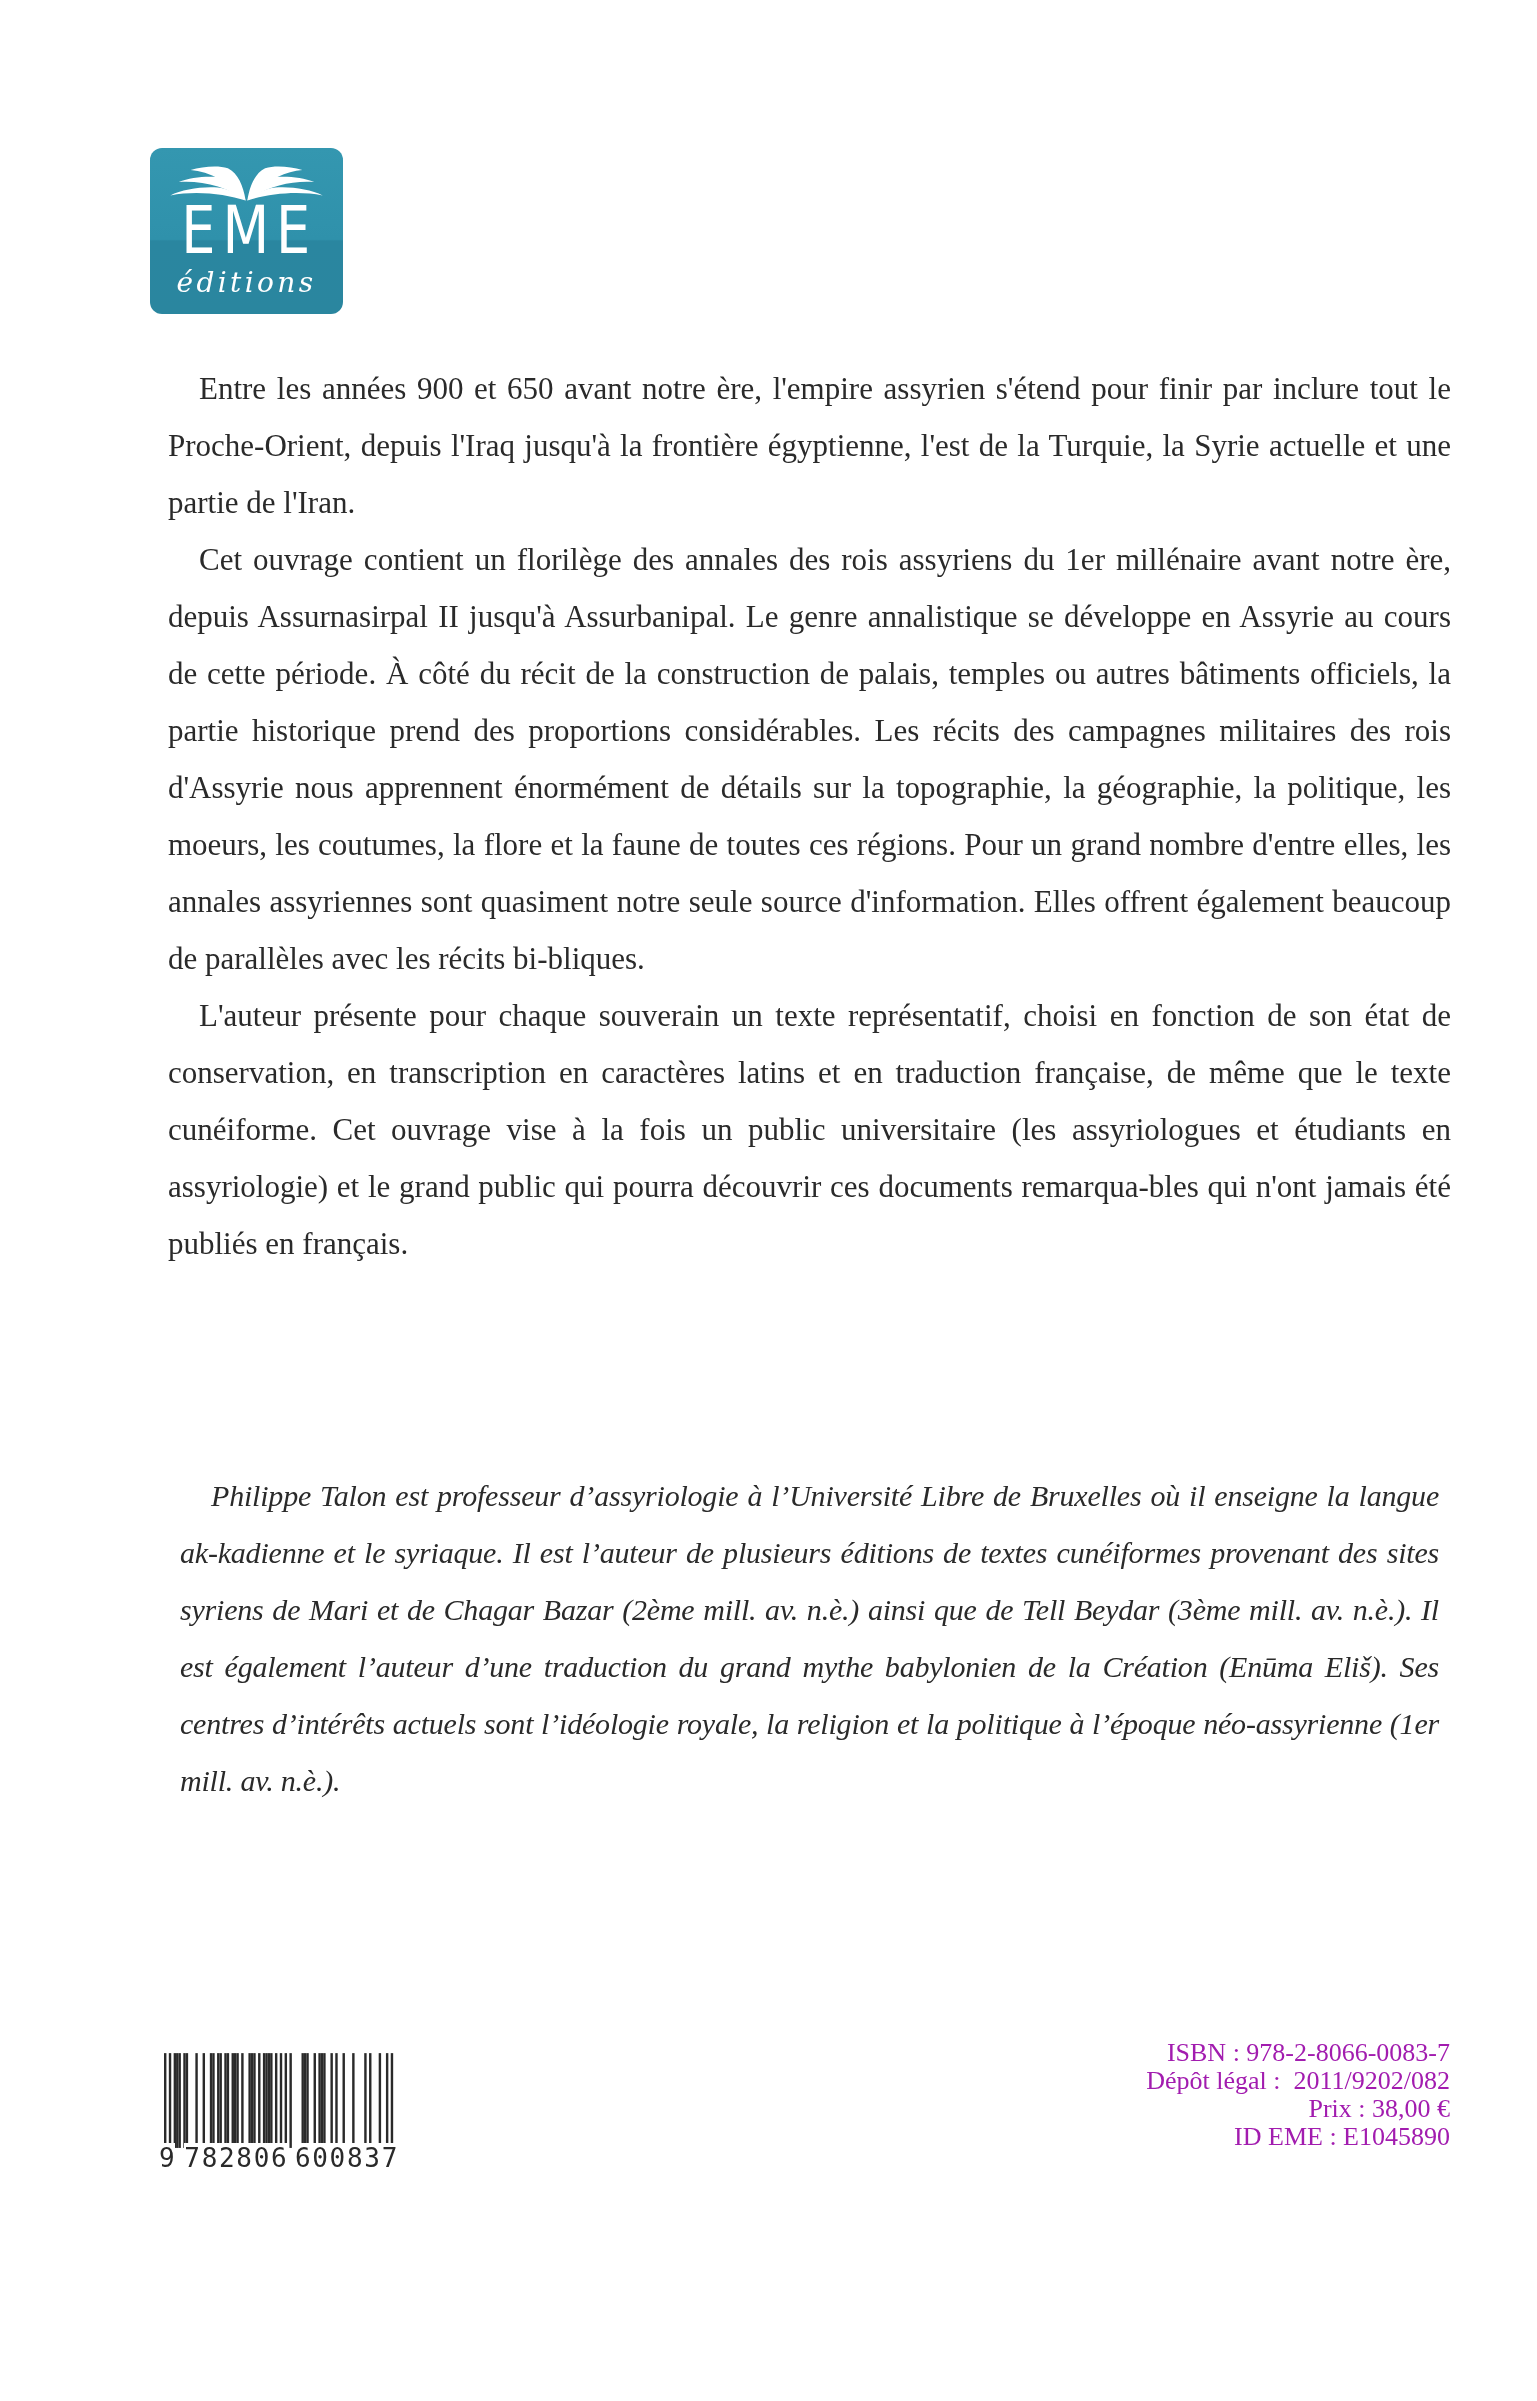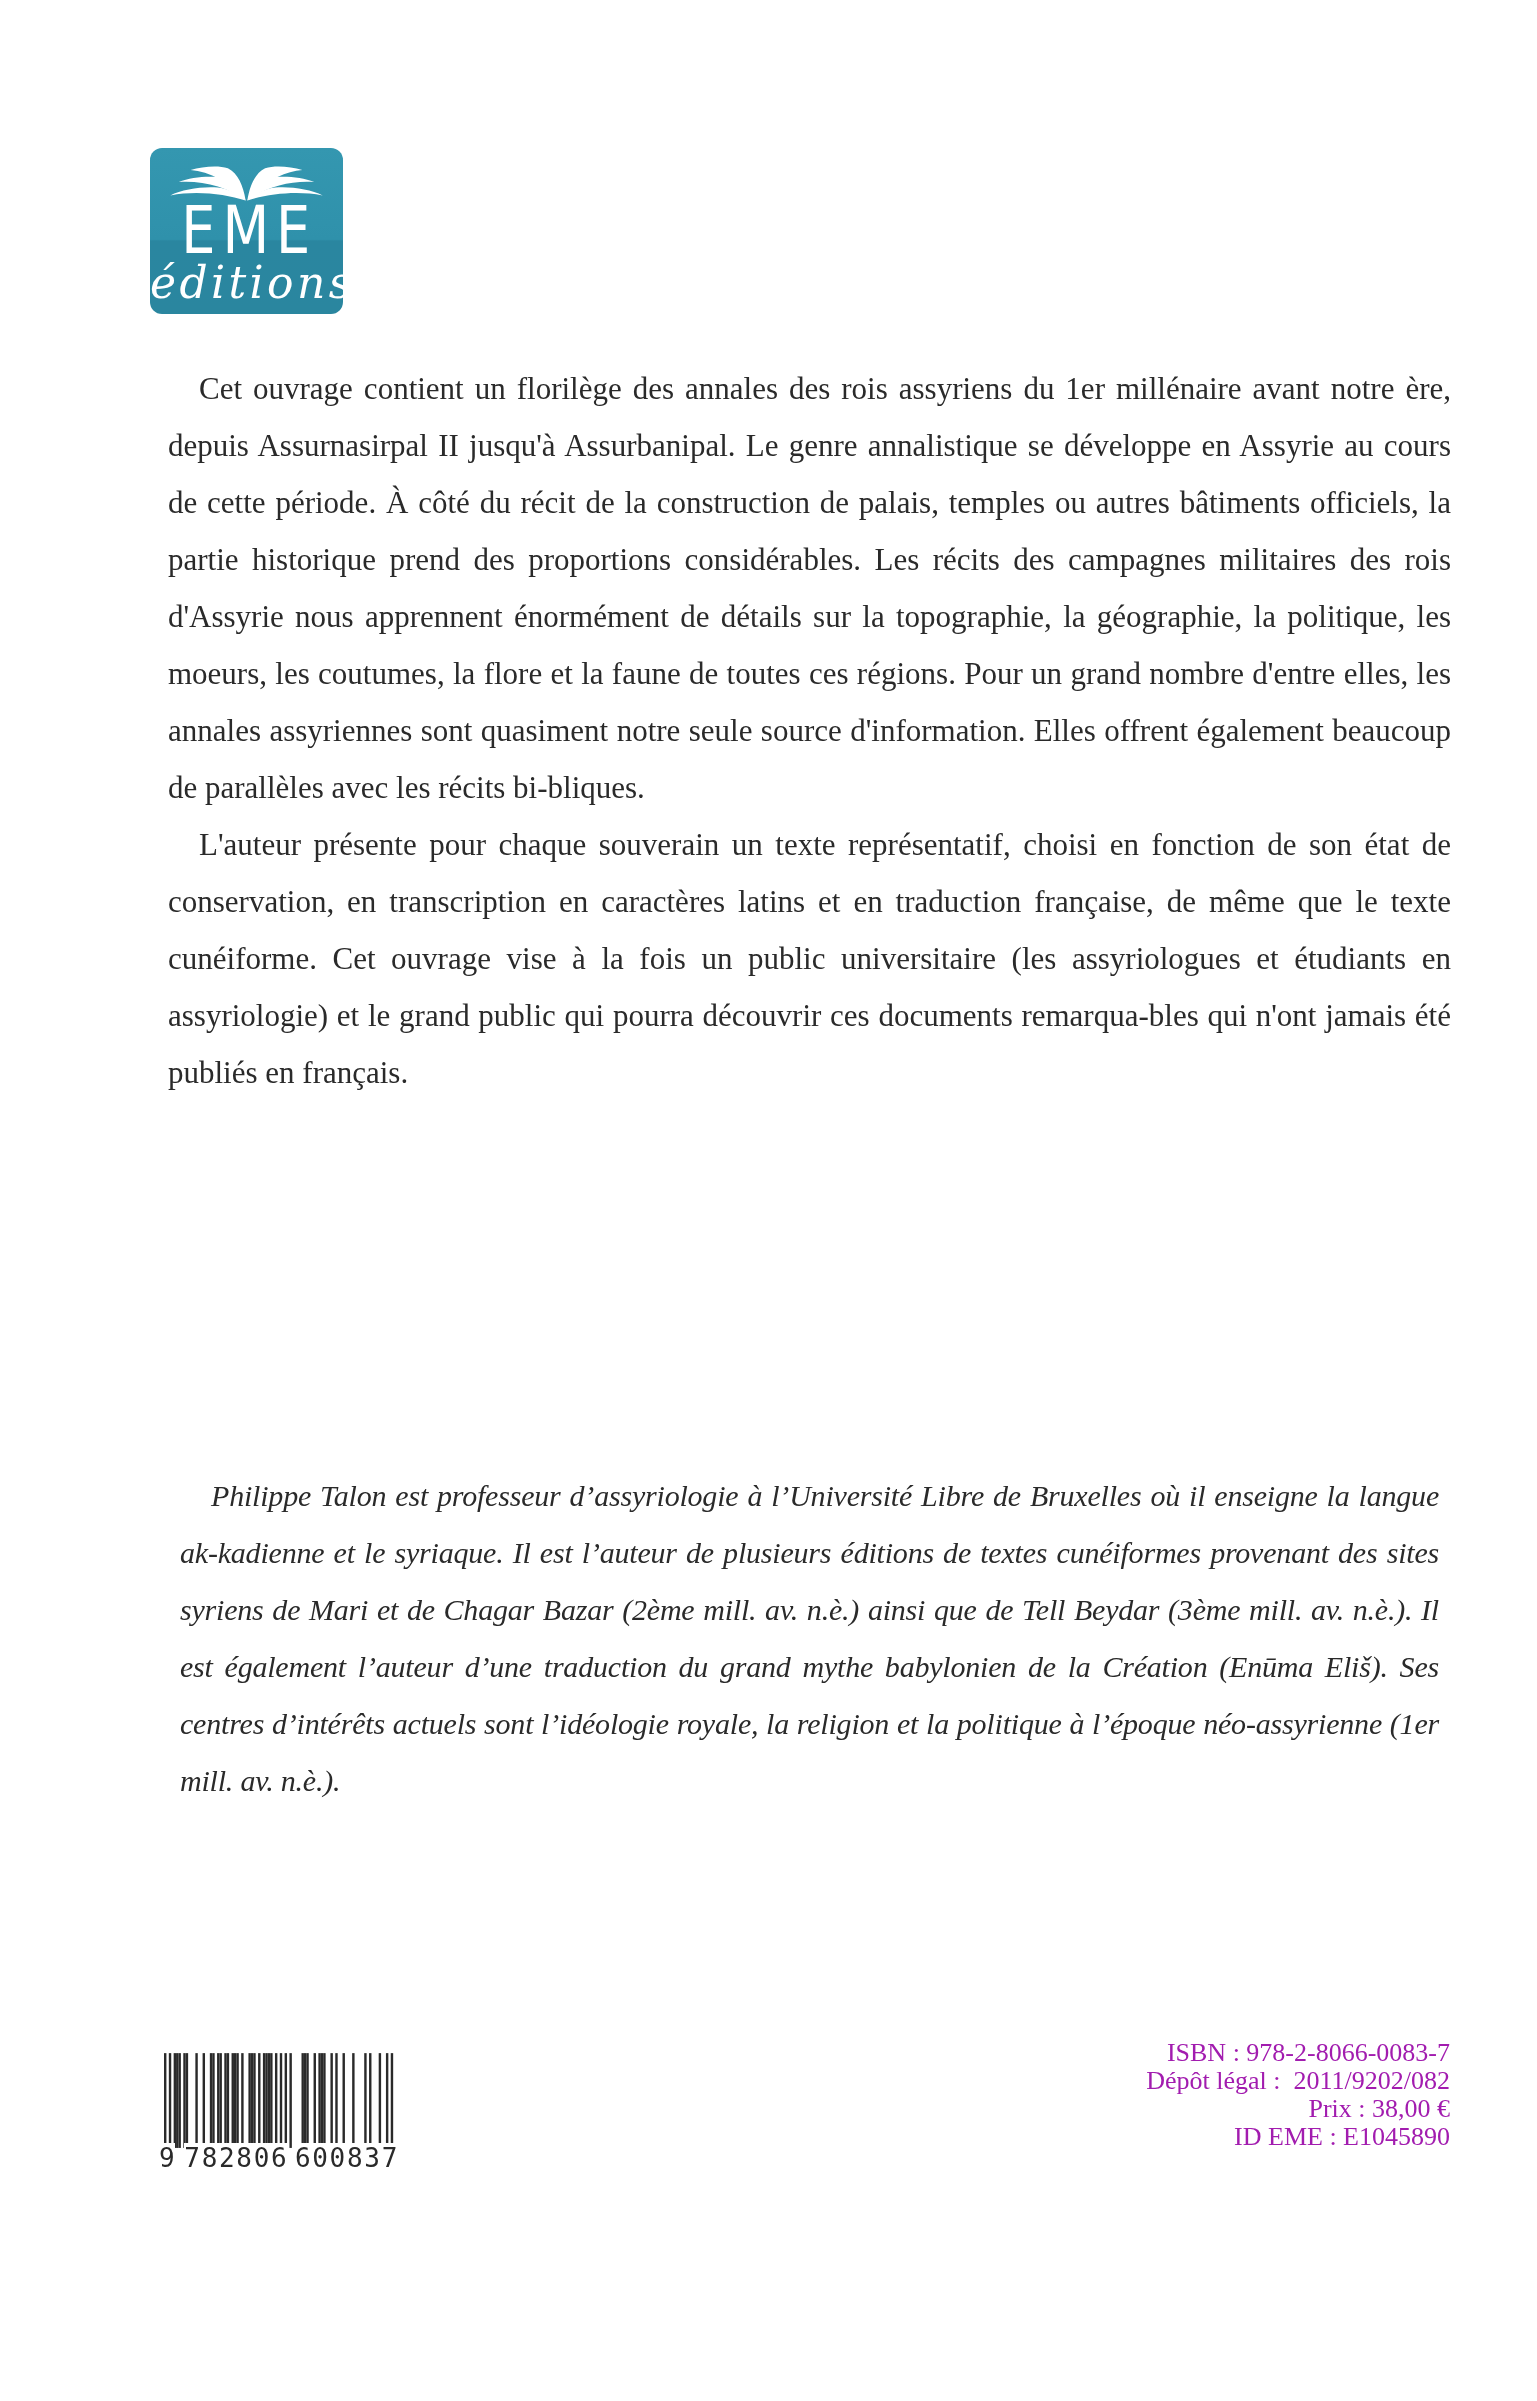--- a/index.html
+++ b/index.html
@@ -12,21 +12,21 @@
   .logo svg { position: absolute; left: 0; top: 0; }
   .logo .eme {
     position: absolute; left: 0; top: 49px; width: 193px; text-align: center;
     font-family: "DejaVu Sans", sans-serif; font-weight: normal; color: #ffffff;
     font-size: 66px; letter-spacing: 8.5px; line-height: 68px; padding-left: 6.8px; box-sizing: border-box;
     transform: scaleX(0.82); transform-origin: center;
   }
   .logo .editions {
     position: absolute; left: 0; top: 115px; width: 193px; text-align: center;
     font-family: "DejaVu Serif", serif; font-style: italic; color: #ffffff;
-    font-size: 44px; line-height: 39px; letter-spacing: 3.4px;
+    font-size: 28px; line-height: 39px; letter-spacing: 3.4px;
   }
   .text-col {
     position: absolute; left: 168px; width: 1283px;
     font-family: "Liberation Serif", serif;
   }
   .body-text { top: 360px; font-size: 31px; line-height: 57px; }
   .body-text p { margin: 0; text-indent: 31px; text-align: justify; }
   .bio { top: 1455px; font-size: 30px; line-height: 57px; font-style: italic; }
   .bio p { margin: 12px; text-indent: 31px; text-align: justify; letter-spacing: -0.2px; }
   .barcode { position: absolute; left: 164px; top: 2053px; width: 237px; height: 123px; }
@@ -54,20 +54,21 @@
       <path d="M115 62 C 133 40, 158 28, 180 26 C 166 22, 148 20, 136 24 C 124 30, 118 44, 115 62 Z"></path>
       <path d="M115 62 C 136 46, 166 38, 194 40 C 178 34, 154 32, 138 36 C 126 42, 119 52, 115 62 Z"></path>
       <path d="M115 62 C 140 54, 174 50, 204 56 C 188 48, 158 44, 140 48 C 128 52, 120 56, 115 62 Z"></path>
     </g>
   </svg>
   <div class="eme">EME</div>
   <div class="editions">éditions</div>
 </div>
 
 <div class="text-col body-text">
+  <p>Entre les années 900 et 650 avant notre ère, l'empire assyrien s'étend pour finir par inclure tout le Proche-Orient, depuis l'Iraq jusqu'à la frontière égyptienne, l'est de la Turquie, la Syrie actuelle et une partie de l'Iran.</p>
   <p>Cet ouvrage contient un florilège des annales des rois assyriens du 1er millénaire avant notre ère, depuis Assurnasirpal II jusqu'à Assurbanipal. Le genre annalistique se développe en Assyrie au cours de cette période. À côté du récit de la construction de palais, temples ou autres bâtiments officiels, la partie historique prend des proportions considérables. Les récits des campagnes militaires des rois d'Assyrie nous apprennent énormément de détails sur la topographie, la géographie, la politique, les moeurs, les coutumes, la flore et la faune de toutes ces régions. Pour un grand nombre d'entre elles, les annales assyriennes sont quasiment notre seule source d'information. Elles offrent également beaucoup de parallèles avec les récits bi-bliques.</p>
   <p>L'auteur présente pour chaque souverain un texte représentatif, choisi en fonction de son état de conservation, en transcription en caractères latins et en traduction française, de même que le texte cunéiforme. Cet ouvrage vise à la fois un public universitaire (les assyriologues et étudiants en assyriologie) et le grand public qui pourra découvrir ces documents remarqua-bles qui n'ont jamais été publiés en français.</p>
 </div>
 
 <div class="text-col bio">
   <p>Philippe Talon est professeur d’assyriologie à l’Université Libre de Bruxelles où il enseigne la langue ak-kadienne et le syriaque. Il est l’auteur de plusieurs éditions de textes cunéiformes provenant des sites syriens de Mari et de Chagar Bazar (2ème mill. av. n.è.) ainsi que de Tell Beydar (3ème mill. av. n.è.). Il est également l’auteur d’une traduction du grand mythe babylonien de la Création (Enūma Eliš). Ses centres d’intérêts actuels sont l’idéologie royale, la religion et la politique à l’époque néo-assyrienne (1er mill. av. n.è.).</p>
 </div>
 
 <div class="barcode">
   <svg id="barcode-svg" width="237" height="123" viewBox="0 0 280 145">

